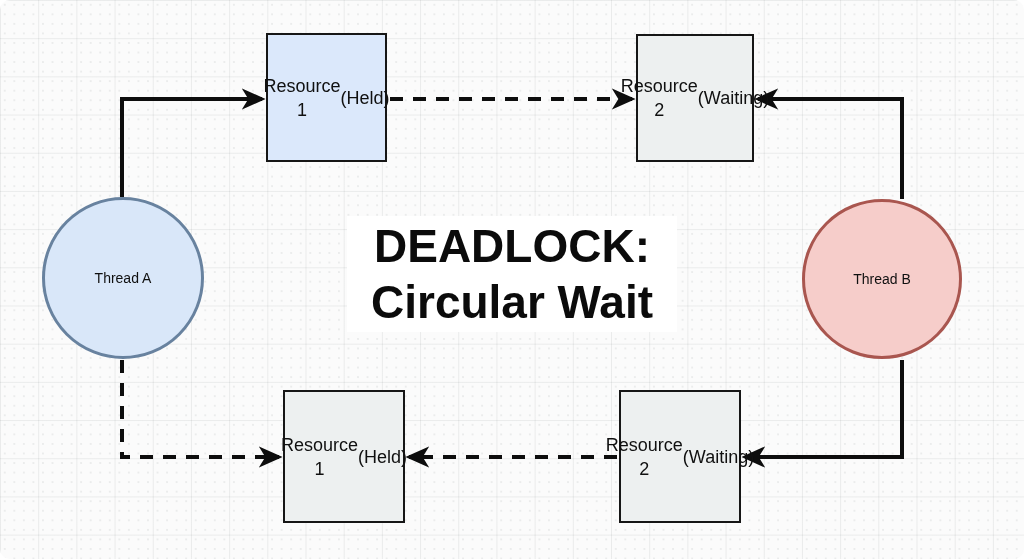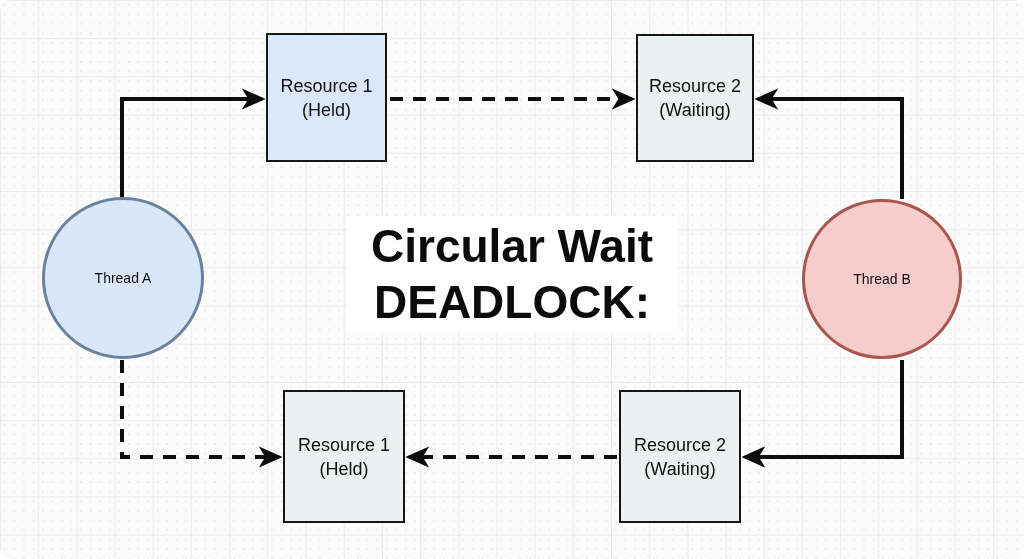--- a/index.html
+++ b/index.html
@@ -13,21 +13,21 @@
     background-image:
       linear-gradient(to right, rgba(120,130,130,0.13) 1px, transparent 1px),
       linear-gradient(to bottom, rgba(120,130,130,0.13) 1px, transparent 1px),
       radial-gradient(circle, rgba(120,130,130,0.12) 0.8px, transparent 1px);
     background-size: 38.2px 38.2px, 38.2px 38.2px, 9.55px 9.55px;
   }
   .edges{position:absolute;left:0;top:0;width:1024px;height:559px;}
   .edge{fill:none;stroke:var(--edge-color,#0d0d0d);stroke-width:4;}
   .edge.dashed{stroke-dasharray:13 10;}
   #arrowhead path{fill:var(--edge-color,#0d0d0d);}
-  .node{position:absolute;display:flex;flex-direction:column;align-items:center;justify-content:center;text-align:center;color:#101010;}
+  .node{position:absolute;display:flex;flex-direction:row;align-items:center;justify-content:center;text-align:center;color:#101010;}
   .box{border:2px solid #161616;font-size:18px;line-height:24px;}
   .box.blue{background:var(--resource-blue-fill,#dbe8fb);}
   .box.gray{background:var(--resource-gray-fill,#edf0f0);}
   .circle{border-radius:50%;font-size:14px;}
   .circle.threadA{background:var(--thread-a-fill,#d9e7f9);border:3px solid var(--thread-a-border,#6c8ebf);}
   .circle.threadB{background:var(--thread-b-fill,#f6cdca);border:3px solid var(--thread-b-border,#b05a52);}
   .title{
     position:absolute;left:347px;top:216px;width:330px;
     background:#ffffff;text-align:center;
     font-weight:bold;font-size:46px;line-height:56px;color:#0b0b0b;
@@ -76,17 +76,17 @@
 
   <div class="node circle threadA" style="left:42px;top:197px;width:156px;height:156px;">
     <div>Thread A</div>
   </div>
 
   <div class="node circle threadB" style="left:802px;top:199px;width:154px;height:154px;">
     <div>Thread B</div>
   </div>
 
   <div class="title">
+    <div>DEADLOCK:</div>
     <div>Circular Wait</div>
-    <div>DEADLOCK:</div>
   </div>
 
 </div>
 
 </body></html>

